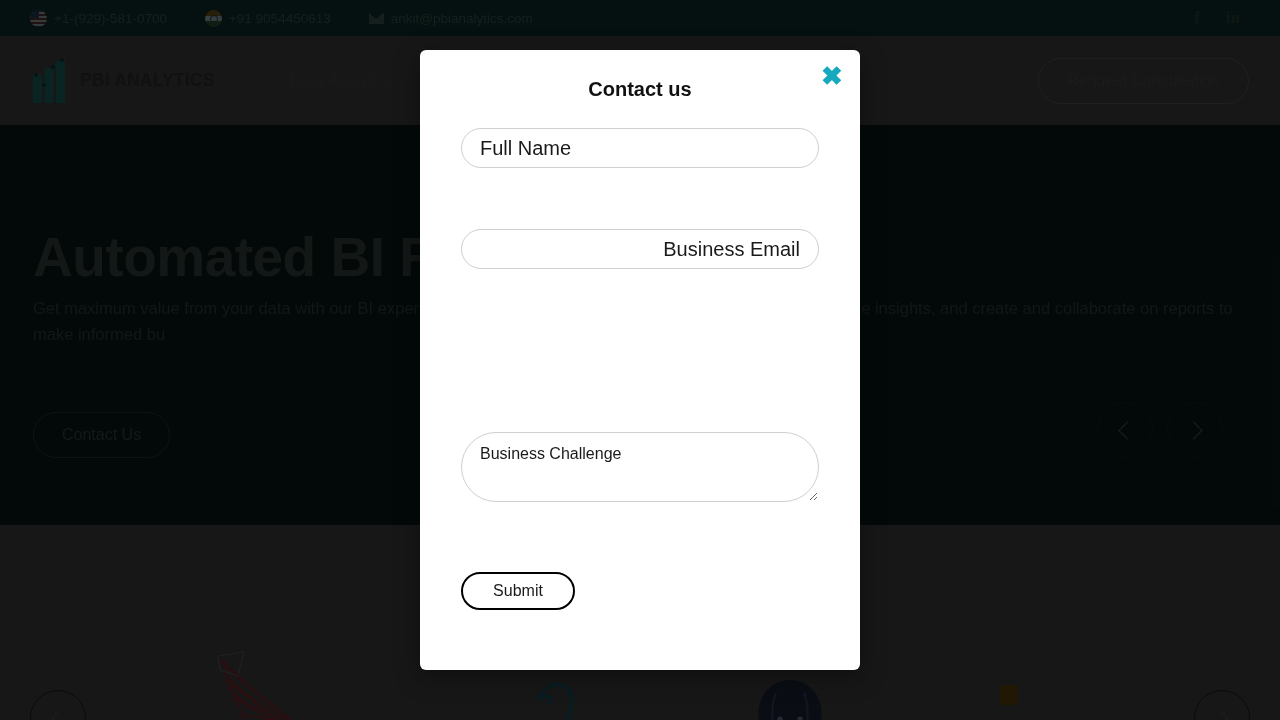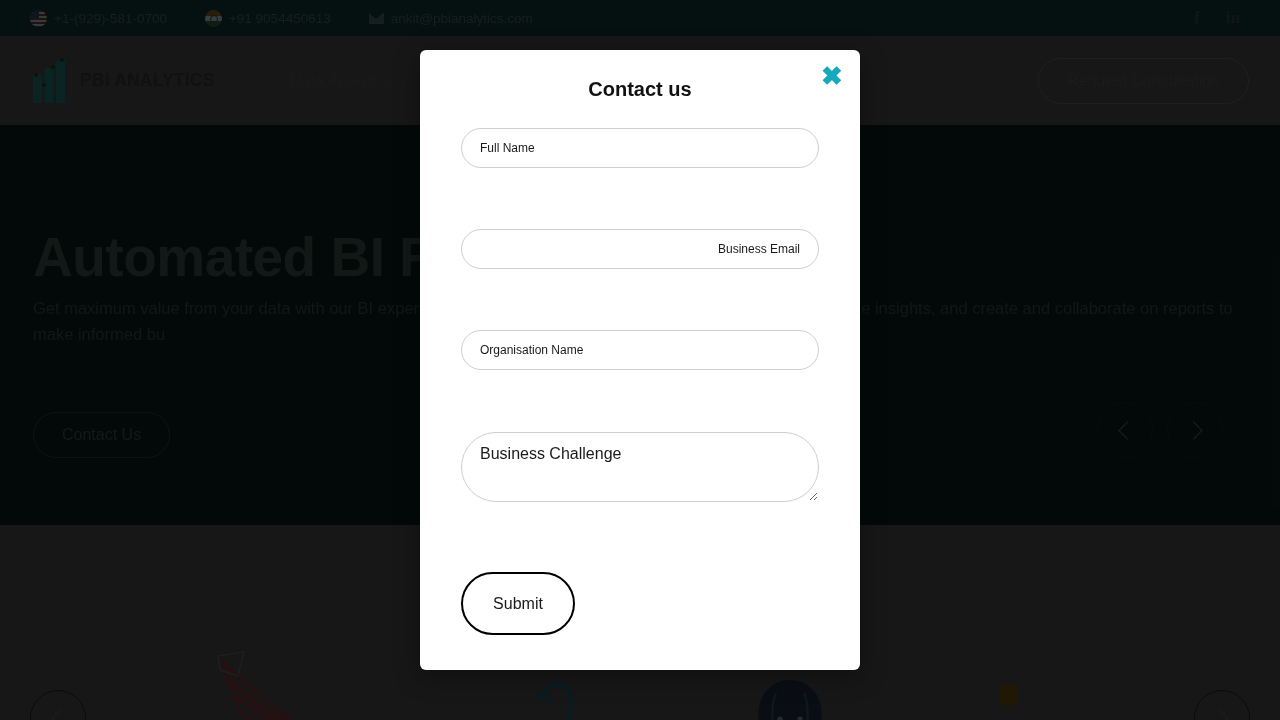--- a/index.html
+++ b/index.html
@@ -293,21 +293,21 @@
     color: #111111;
     z-index: 4;
   }
   .field {
     position: absolute;
     left: 461px;
     width: 358px;
     height: 40px;
     border: 1px solid #cfcfcf;
     border-radius: 40px;
-    font-size: 12px;
+    font-size: 20px;
     color: #1a1a1a;
     padding: 0 18px;
     background: #ffffff;
     font-family: "Liberation Sans", sans-serif;
     outline: none;
     z-index: 4;
   }
   .field::placeholder { color: #1a1a1a; opacity: 1; }
   .field-name  { top: 128px; }
   .field-email { top: 229px; text-align: right; }
@@ -328,21 +328,21 @@
     outline: none;
     resize: vertical;
     z-index: 4;
   }
   .field-msg::placeholder { color:#1a1a1a; opacity:1; }
   .submit-btn {
     position: absolute;
     left: 461px;
     top: 572px;
     width: 114px;
-    height: 63px;
+    height: 38px;
     border: 2.2px solid #000000;
     border-radius: 40px;
     background: #ffffff;
     font-size: 16px;
     color: #1a1a1a;
     font-family: "Liberation Sans", sans-serif;
     cursor: pointer;
     z-index: 4;
   }
 </style>
@@ -478,19 +478,18 @@
   <div class="modal"></div>
 
   <button class="modal-close">✖</button>
 
   <div class="modal-title">Contact us</div>
 
   <input class="field field-name" type="text" placeholder="Full Name" style="">
 
   <input class="field field-email" type="text" placeholder="Business Email" style="">
 
-  <input class="field field-org" type="text" placeholder="Organisation Name" style="">
 
   <textarea class="field-msg" placeholder="Business Challenge" style=""></textarea>
 
   <button class="submit-btn">Submit</button>
 
 </div>
 
 </body></html>

